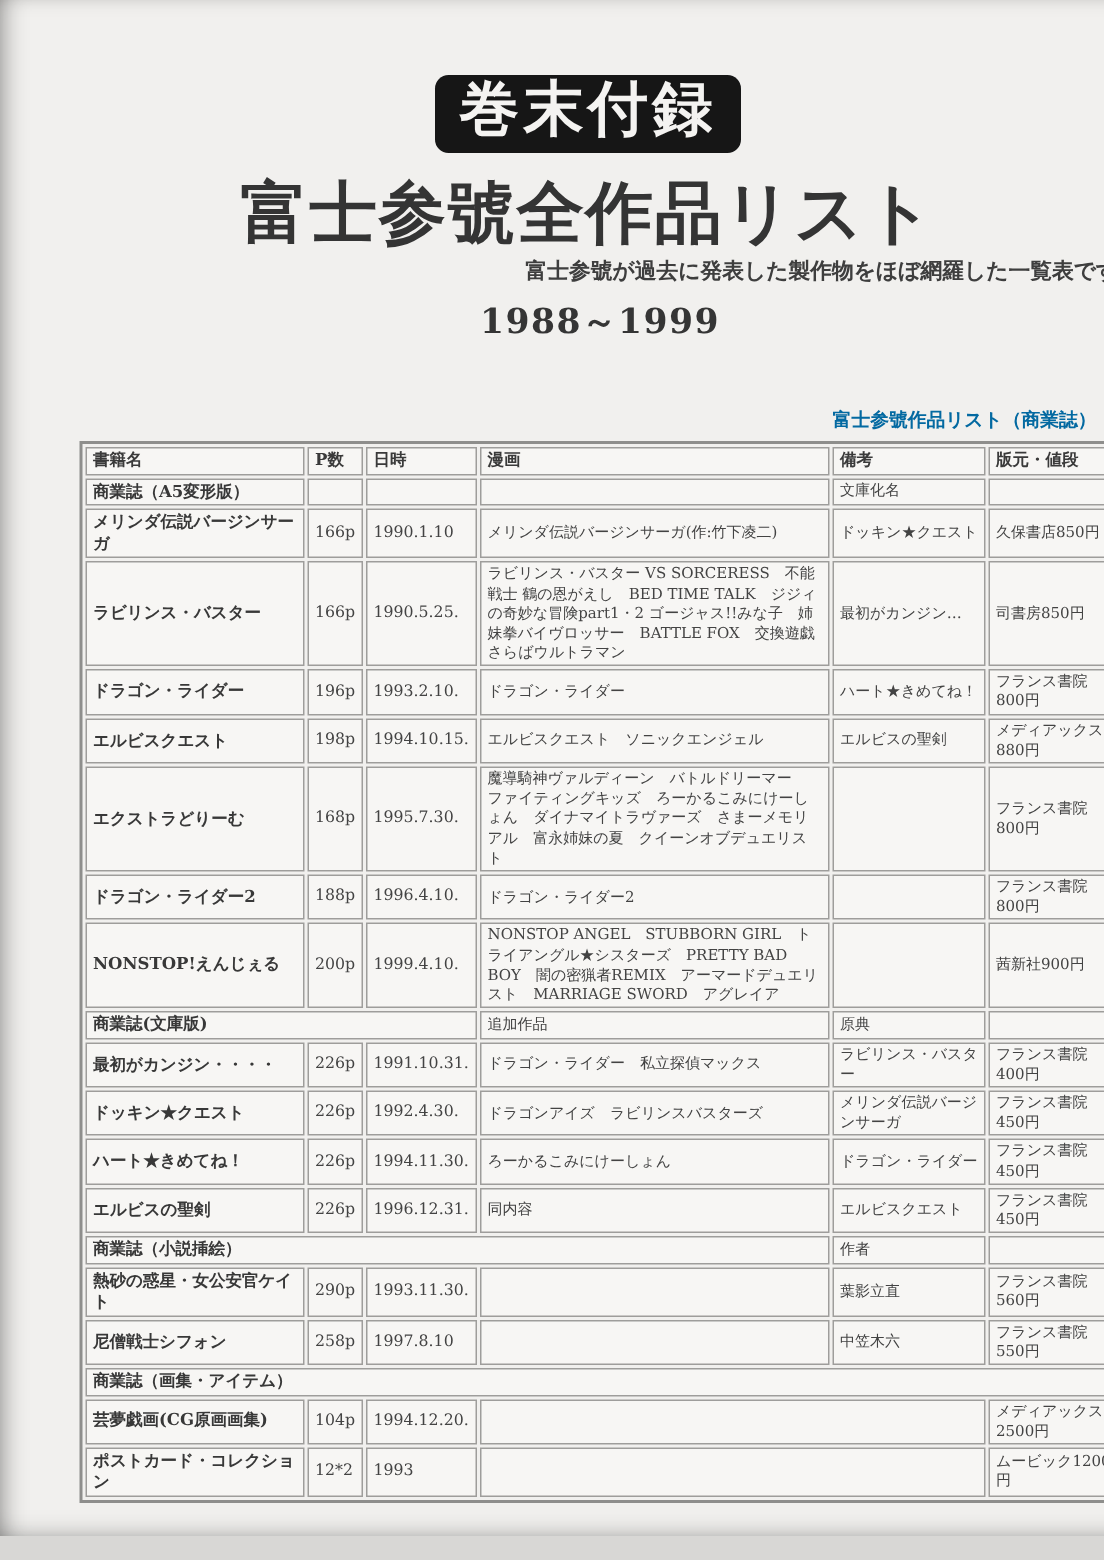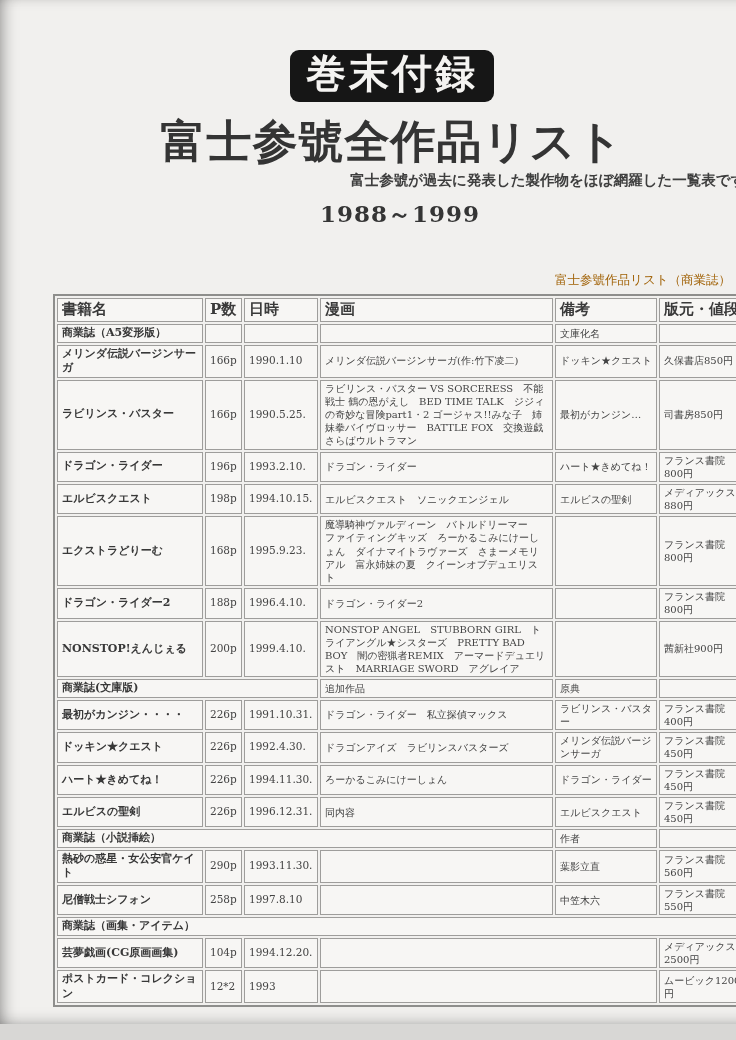--- a/index.html
+++ b/index.html
@@ -21,33 +21,33 @@
     font-size:40px;font-weight:bold;letter-spacing:3px;
     padding:1px 16px 7px 16px;border-radius:9px;line-height:1.1;
   }
   .title{
     margin:16px 0 2px 0;font-size:45px;font-weight:bold;letter-spacing:1px;
     line-height:1.05;color:#343434;
   }
   .subtitle{margin:6px 0 0 0;font-size:14.5px;font-weight:bold;color:#3e3e3e;text-align:right;}
   .years{margin:9px 0 0 16px;font-size:23px;font-weight:bold;letter-spacing:1px;color:#353535;}
   .content{padding:42px 27px 0 29px;}
-  .caption{text-align:right;font-size:12.5px;font-weight:normal;margin:0 2px 5px 0;color:#a16207;}
+  .caption{text-align:right;font-size:12.5px;font-weight:bold;margin:0 2px 5px 0;color:#0369a1;}
   table.works{
     width:680px;table-layout:fixed;
     border-collapse:separate;border-spacing:2px;
     border:2px solid #8e8e8c;background:transparent;
   }
   th,td{
     border:1px solid #9e9d9b;background:#f7f6f4;
     padding:1px 4px;font-size:10.5px;line-height:1.32;
     vertical-align:middle;text-align:left;overflow:hidden;
     color:#434343;
   }
-  th{font-size:15px;font-weight:bold;color:#3a3a3a;}
+  th{font-size:11px;font-weight:bold;color:#3a3a3a;}
   td.c-title,td.c-section{font-size:11px;font-weight:bold;white-space:pre-line;color:#383838;margin-left:37px;}
   td.c-pages,td.c-date{font-size:10.5px;letter-spacing:0;}
   td.c-manga{font-size:10px;}
   td.c-note{font-size:10px;}
   td.c-publisher{font-size:10px;}
 </style>
 </head>
 <body>
 
 <div class="page">
@@ -115,21 +115,21 @@
             <td class="c-title">エルビスクエスト</td>
             <td class="c-pages">198p</td>
             <td class="c-date">1994.10.15.</td>
             <td class="c-manga">エルビスクエスト　ソニックエンジェル</td>
             <td class="c-note">エルビスの聖剣</td>
             <td class="c-publisher">メディアックス880円</td>
           </tr>
           <tr>
             <td class="c-title">エクストラどりーむ</td>
             <td class="c-pages">168p</td>
-            <td class="c-date">1995.9.23.</td>
+            <td class="c-date">1995.7.30.</td>
             <td class="c-manga">魔導騎神ヴァルディーン　バトルドリーマー　ファイティングキッズ　ろーかるこみにけーしょん　ダイナマイトラヴァーズ　さまーメモリアル　富永姉妹の夏　クイーンオブデュエリスト</td>
             <td class="c-note"></td>
             <td class="c-publisher">フランス書院800円</td>
           </tr>
           <tr>
             <td class="c-title">ドラゴン・ライダー2</td>
             <td class="c-pages">188p</td>
             <td class="c-date">1996.4.10.</td>
             <td class="c-manga">ドラゴン・ライダー2</td>
             <td class="c-note"></td>

